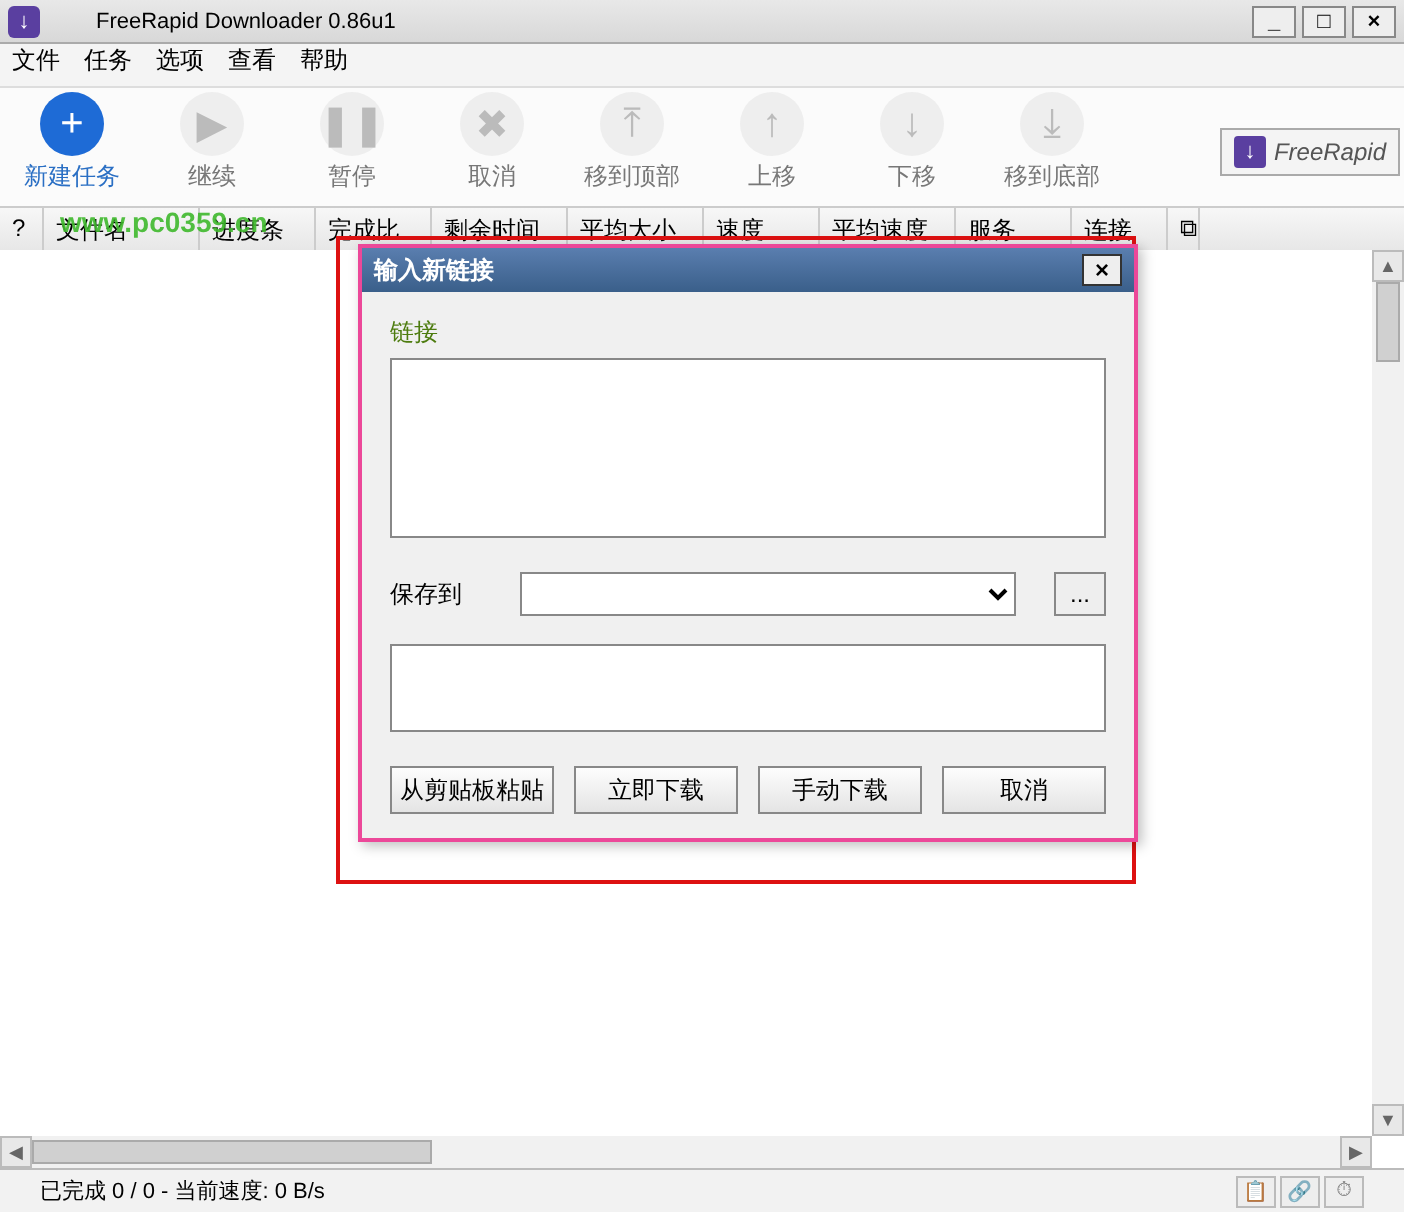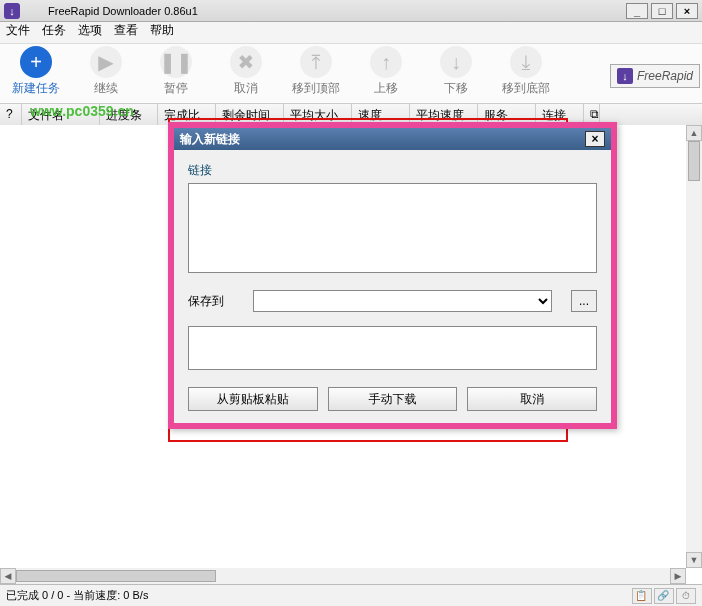--- a/index.html
+++ b/index.html
@@ -31,32 +31,32 @@
 .colhead .ch { border-right:1px solid #ccc; padding:3px 6px; white-space:nowrap; overflow:hidden; font-size:12px; }
 .colhead .chlast { width:16px; text-align:center; }
 
 .workspace { position:absolute; left:0; right:0; top:125px; bottom:22px; background:#fff; }
 .workspace .scroll-y { position:absolute; right:0; top:0; bottom:16px; width:16px; background:#f1f1f1; }
 .workspace .scroll-y .thumb { position:absolute; top:16px; left:2px; right:2px; height:40px; background:#d0d0d0; border:1px solid #aaa; }
 .workspace .scroll-arrow { width:16px;height:16px;display:flex;align-items:center;justify-content:center;font-size:9px;color:#666;background:#e8e8e8;border:1px solid #bbb; position:absolute; }
 .workspace .scroll-x { position:absolute; left:0; right:16px; bottom:0; height:16px; background:#f1f1f1; }
 .workspace .scroll-x .thumb { position:absolute; left:16px; top:2px; bottom:2px; width:200px; background:#d0d0d0; border:1px solid #aaa; }
 
-.statusbar { position:absolute; left:0; right:0; bottom:0; height:22px; border-top:1px solid #bbb; background:#f2f2f2; display:flex; align-items:center; padding:0 6px; font-size:11px; }
+.statusbar { position:absolute; left:0; right:0; bottom:0; height:22px; border-top:1px solid #bbb; background:#f2f2f2; display:flex; align-items:center; padding:0 20px; font-size:11px; }
 .statusbar .spacer{flex:1;}
 .statusbar .sicon { width:20px;height:16px;border:1px solid #bbb;margin-left:2px;display:inline-flex;align-items:center;justify-content:center;font-size:10px;color:#777;background:#eee;}
 
 .redbox { position:absolute; left:168px; top:118px; width:400px; height:324px; border:2px solid #d11; }
 
-.dialog { position:absolute; left:168px; top:122px; width:449px; background:#f0f0f0; border:6px solid #ec4899; box-shadow: 2px 2px 6px rgba(0,0,0,.25); }
+.dialog { position:absolute; left:179px; top:122px; width:390px; background:#f0f0f0; border:2px solid #ec4899; box-shadow: 2px 2px 6px rgba(0,0,0,.25); }
 .dialog .dtitle { height:22px; background:linear-gradient(#5a7eaf,#3a5f8a); color:#fff; font-weight:bold; display:flex; align-items:center; padding:0 6px; font-size:12px; }
 .dialog .dtitle .spacer{flex:1;}
 .dialog .dclose { width:20px;height:16px;background:#eee;border:1px solid #333;color:#000;display:flex;align-items:center;justify-content:center;cursor:pointer;font-weight:bold;font-size:12px; }
 .dialog .dbody { padding:12px 14px; }
-.dialog label { display:block; margin-bottom:4px; color:#0c4a6e; }
+.dialog label { display:block; margin-bottom:4px; color:#4d7c0f; }
 .dialog textarea { width:100%; height:90px; resize:none; border:1px solid #888; background:#fff; padding:4px; font-family:inherit; }
 .dialog .row { display:flex; align-items:center; gap:19px; margin:14px 0; }
 .dialog .row .rlbl { width:46px; }
 .dialog select { flex:1; height:22px; border:1px solid #888; background:#fff; }
 .dialog .browse { width:26px;height:22px;border:1px solid #888;background:#eee;display:flex;align-items:center;justify-content:center;cursor:pointer; }
 .dialog .desc { width:100%; height:44px; border:1px solid #888; background:#fff; resize:none; padding:4px; font-family:inherit; }
 .dialog .btnrow { display:flex; gap:10px; justify-content:flex-end; margin-top:14px; }
 .dialog .btn { flex:1; height:24px; border:1px solid #888; background:linear-gradient(#fdfdfd,#e4e4e4); cursor:pointer; font-size:12px; }
 </style>
 </head>
@@ -162,20 +162,21 @@
     <label>链接</label>
     <textarea style=""></textarea>
     <div class="row">
       <span class="rlbl">保存到</span>
       <select></select>
       <span class="browse">...</span>
     </div>
     <textarea class="desc" style=""></textarea>
     <div class="btnrow">
       <button class="btn">从剪贴板粘贴</button>
+      <button class="btn">立即下载</button>
       <button class="btn">手动下载</button>
       <button class="btn">取消</button>
     </div>
   </div>
 </div>
 
 <div class="statusbar">
   <span>已完成 0 / 0 - 当前速度: 0 B/s</span>
   <span class="spacer"></span>
   <span class="sicon">📋</span>

